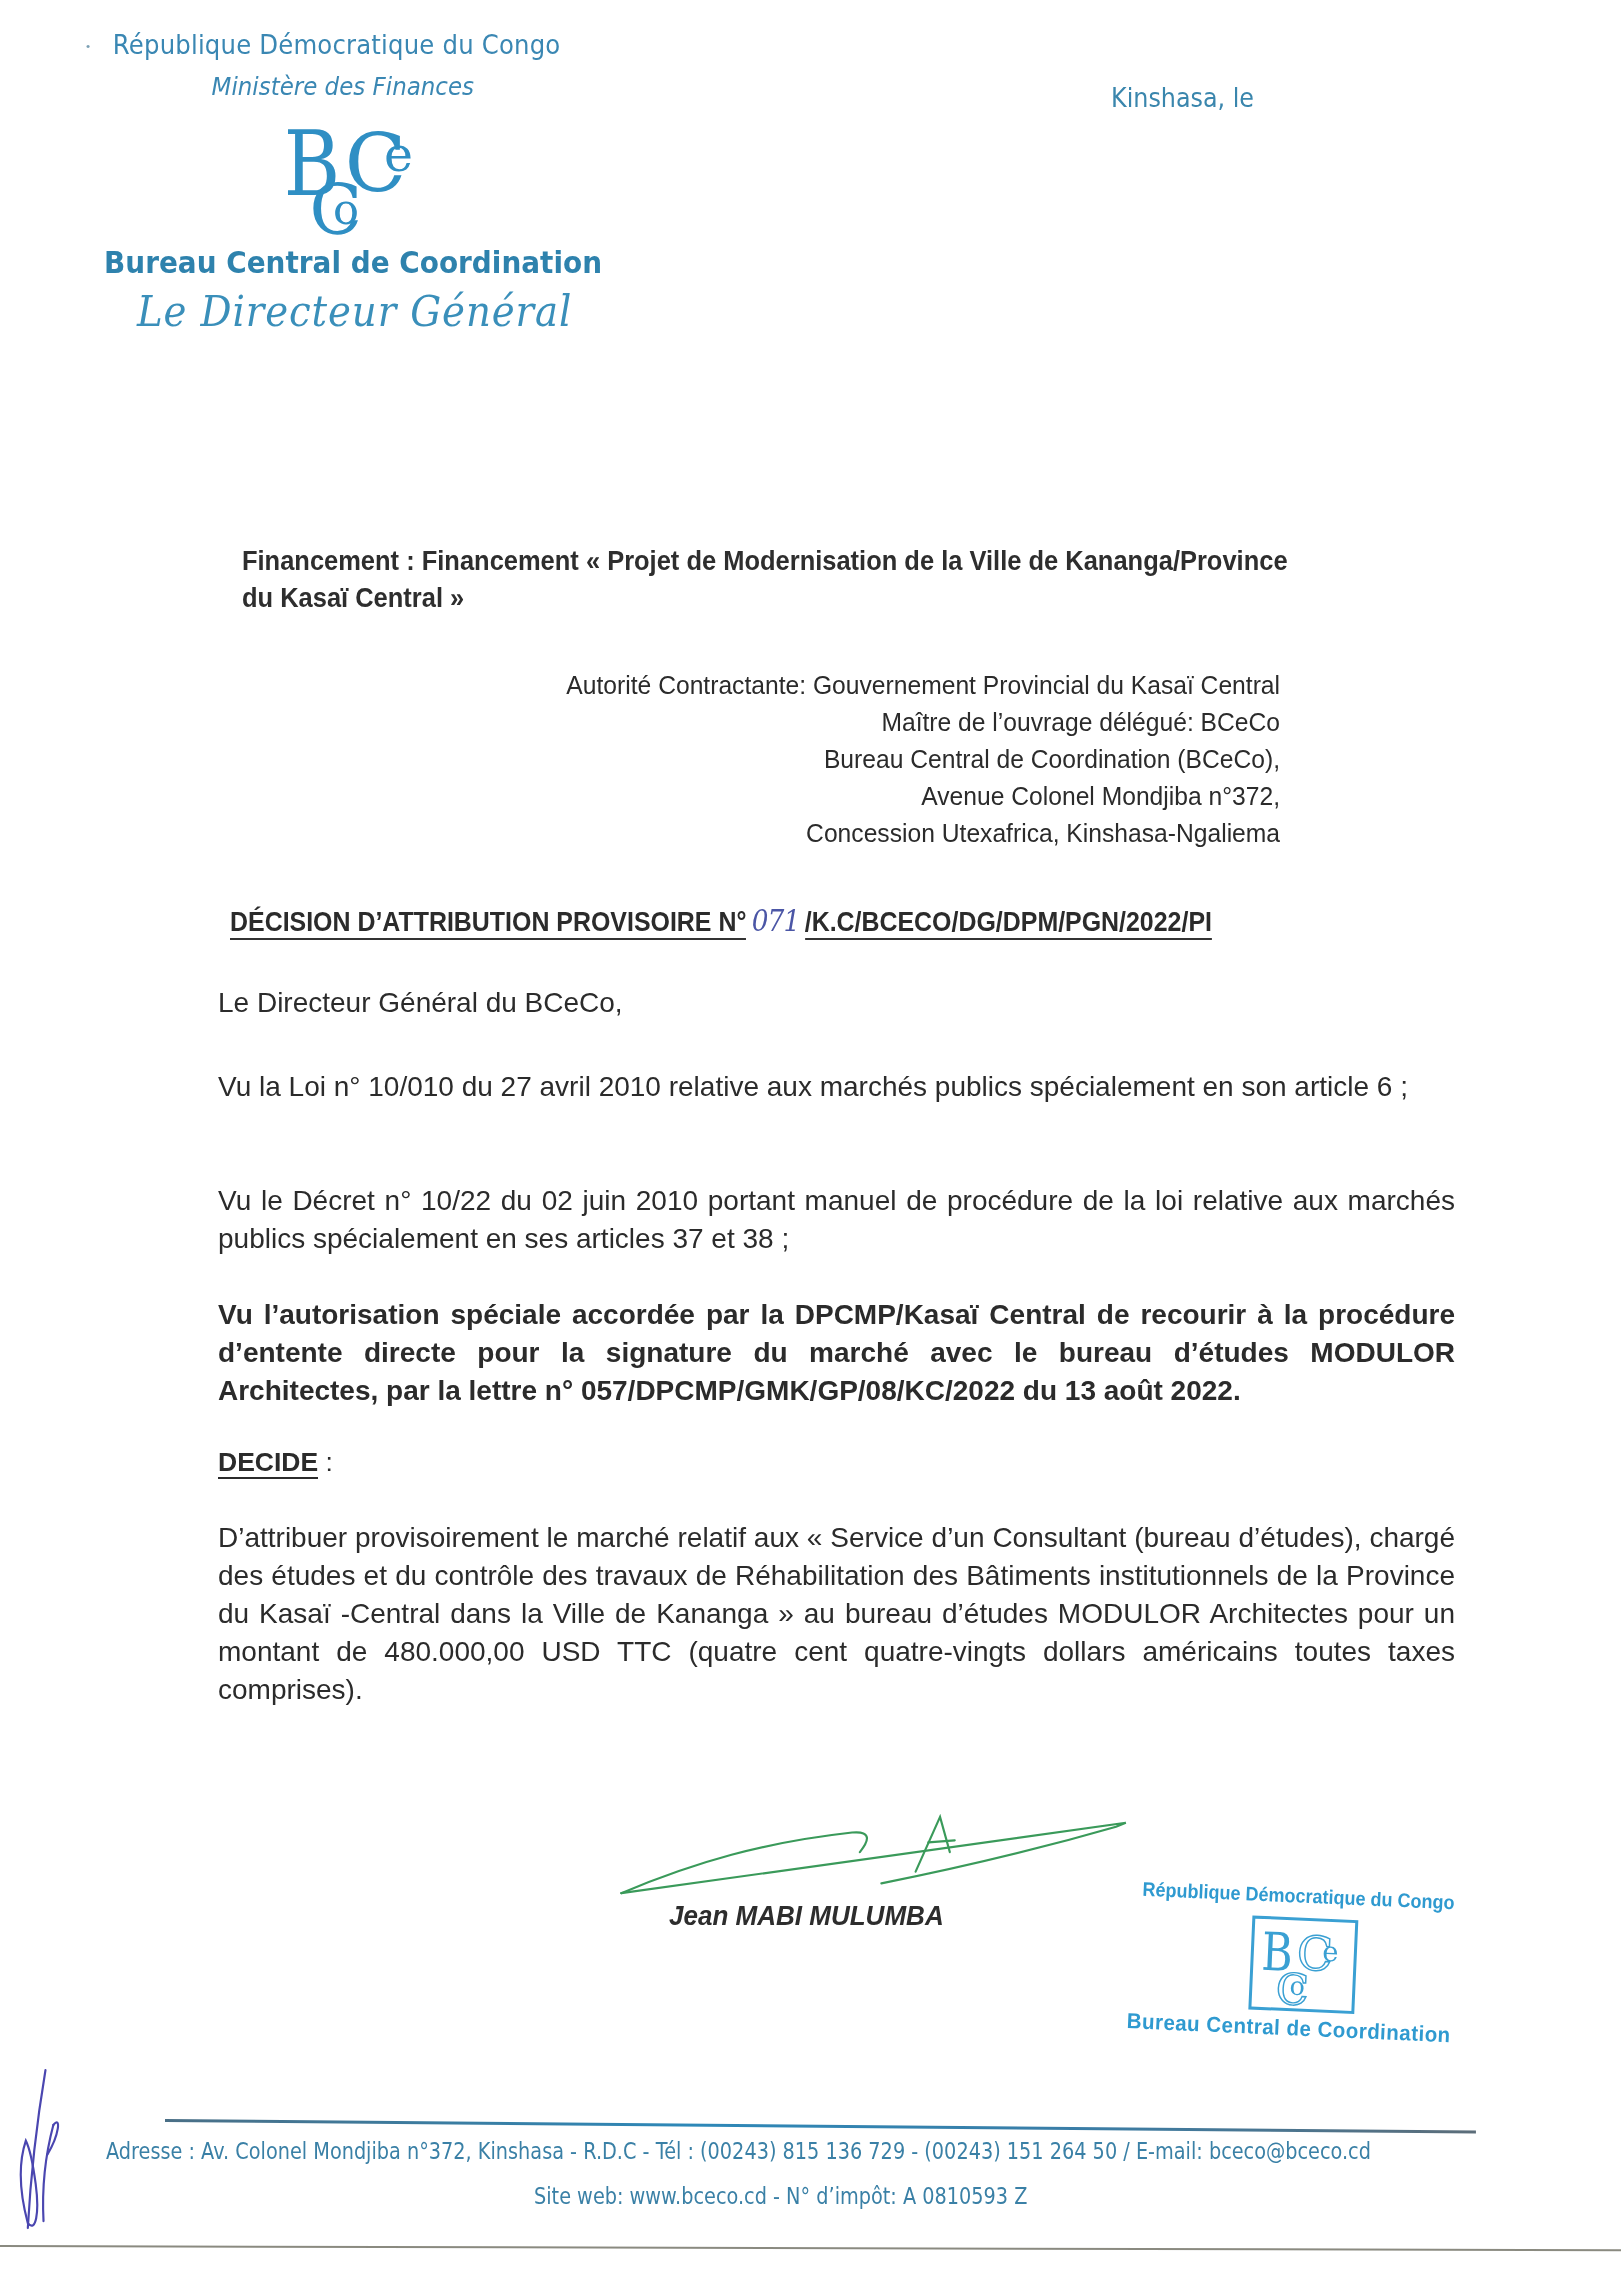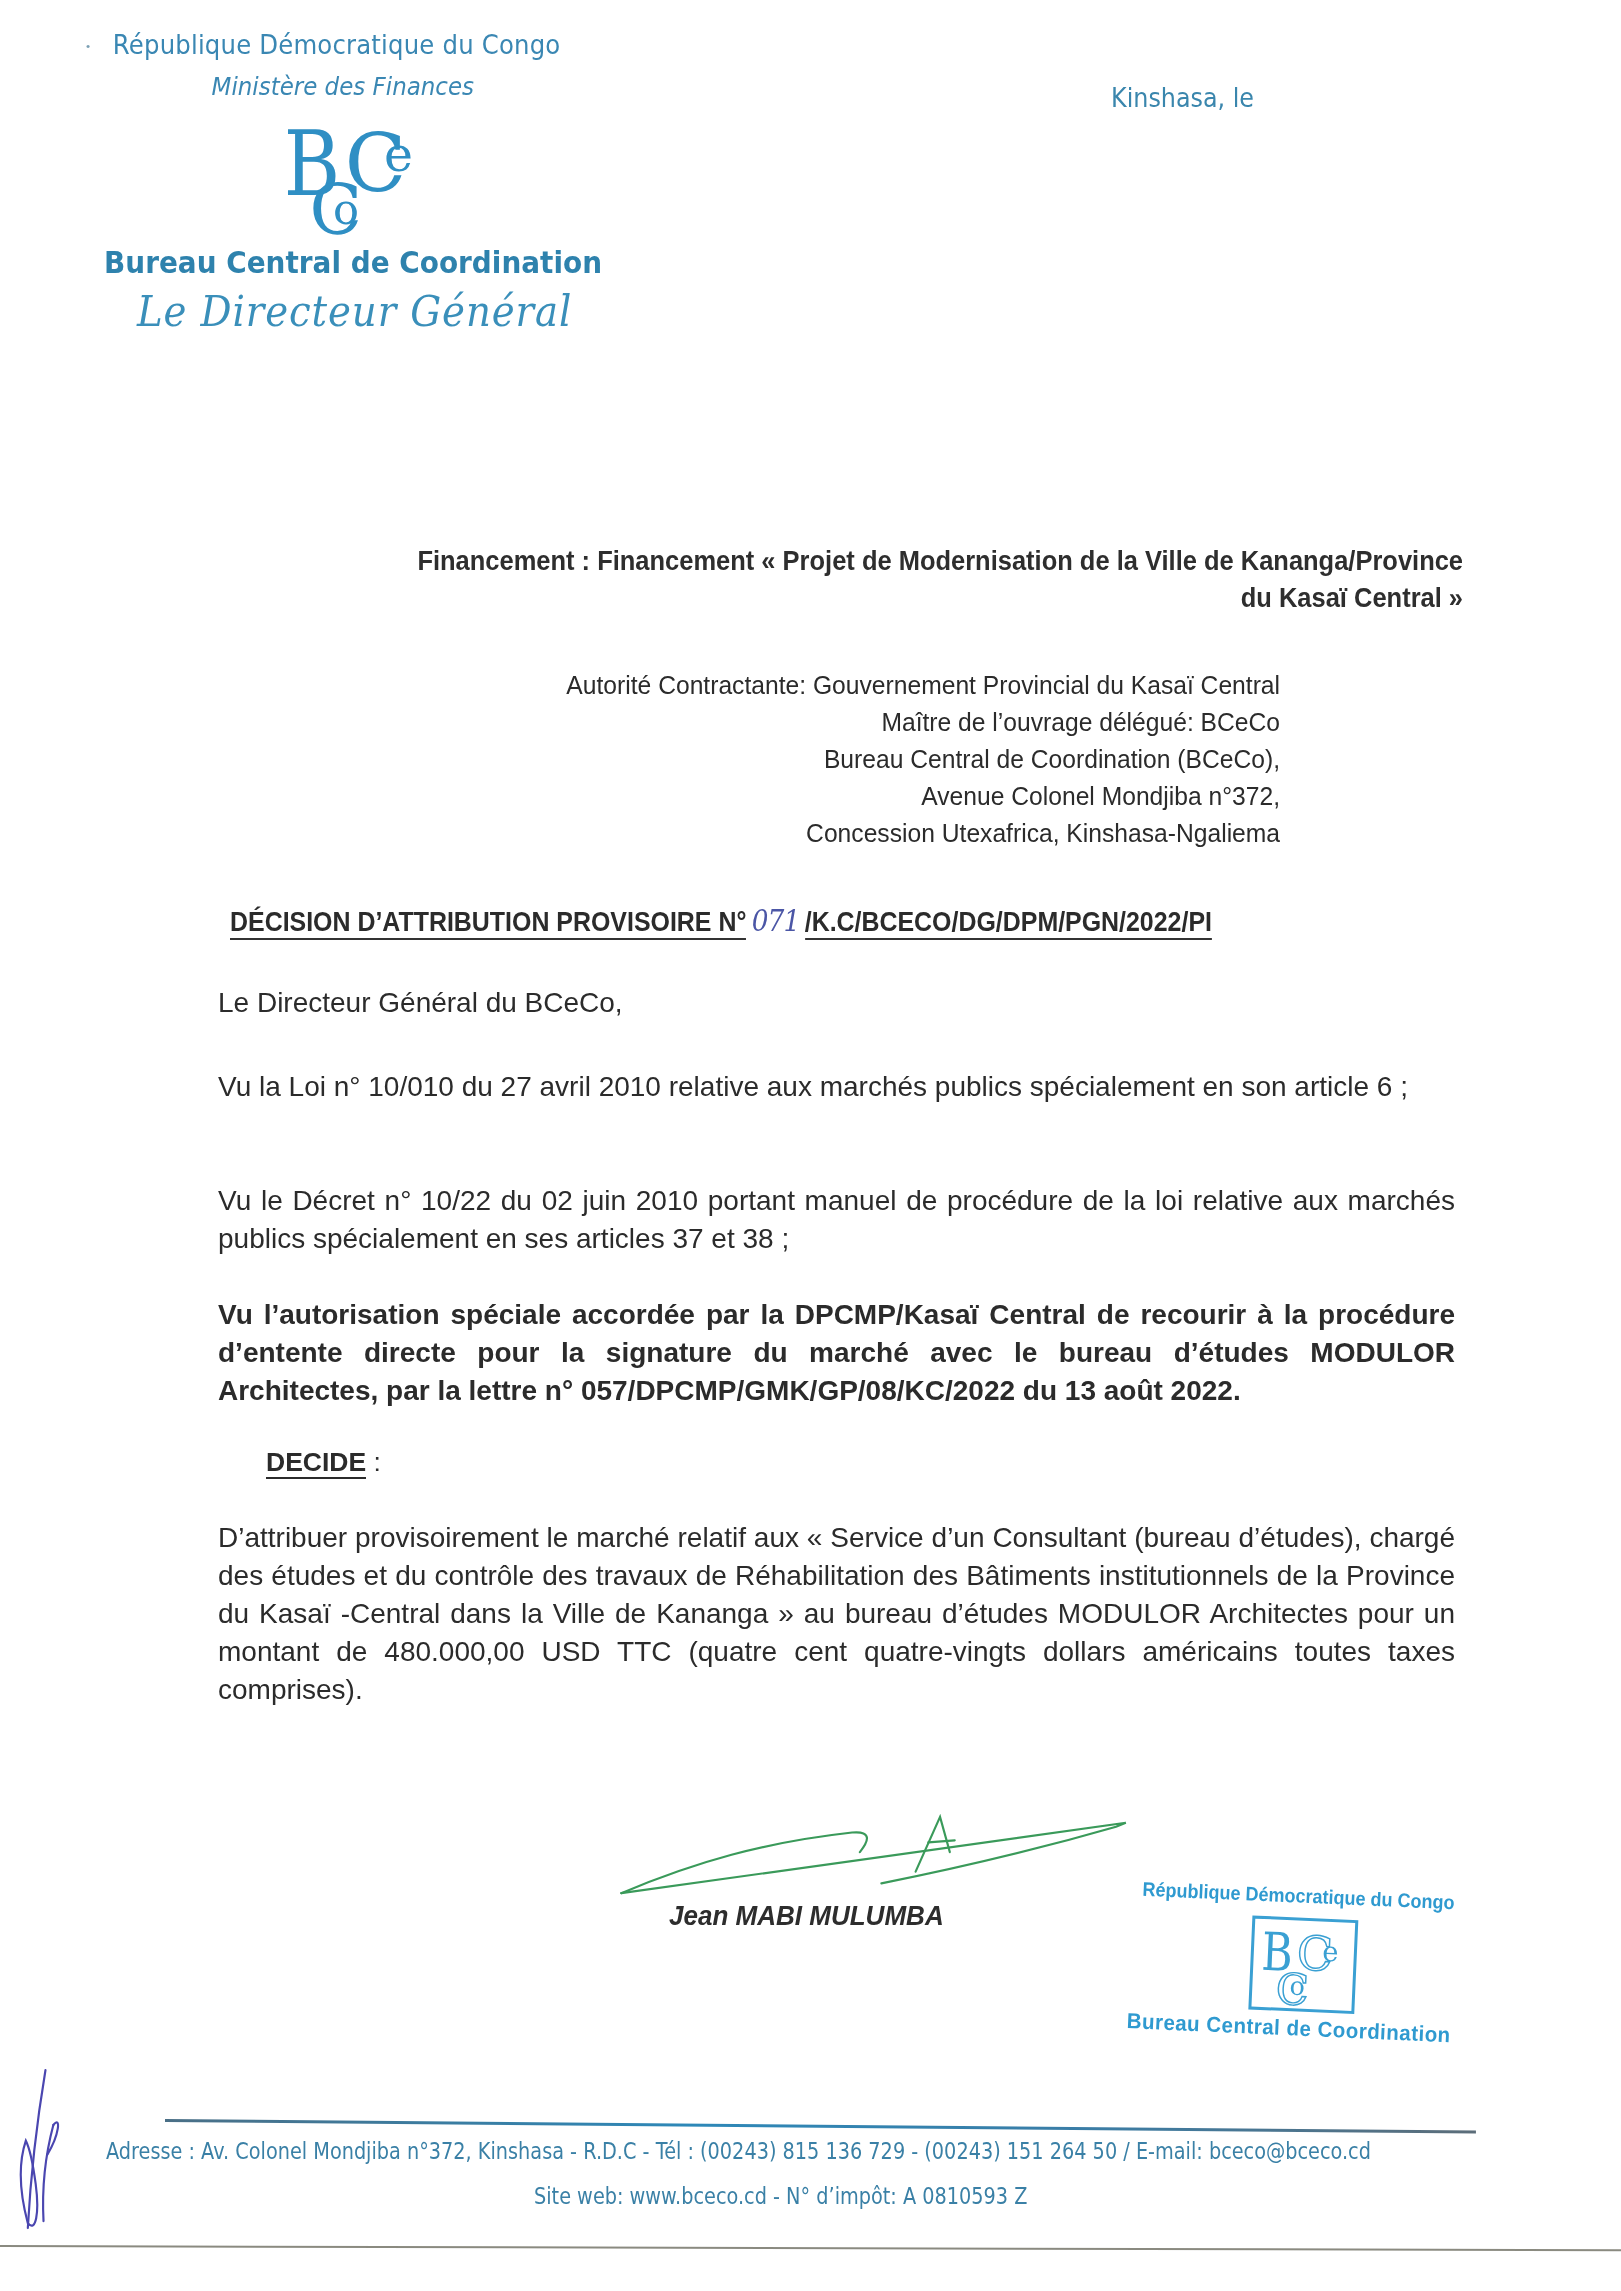--- a/index.html
+++ b/index.html
@@ -19,36 +19,36 @@
   .lh-bureau { left:104px; top:245px; width:510px;
                font-family:"DejaVu Sans", sans-serif; font-weight:bold; font-size:30px; color:#2e82ad;
                transform:scaleX(0.93); transform-origin:left top; white-space:nowrap; }
   .lh-dg { left:137px; top:286px; width:451px;
            font-family:"DejaVu Serif", serif; font-style:italic; font-size:43px; color:#3a8fba;
            transform:scaleX(0.9); transform-origin:left top; white-space:nowrap; letter-spacing:1px; }
   .lh-kinshasa { left:1111px; top:82px; font-family:"DejaVu Sans", sans-serif;
                  font-size:26.5px; color:#3a86ad; transform:scaleX(0.9); transform-origin:left top; white-space:nowrap; }
 
   
-  .title { left:196px; top:542px; width:1313px; text-align:right;
+  .title { left:196px; top:542px; width:1313px; text-align:left;
            font-weight:bold; font-size:27.4px; color:#2e2e2e; line-height:37px; }
   .title .ln { display:block; transform:scaleX(0.93); transform-origin:center; white-space:nowrap; }
 
   .auth { left:372px; top:667px; width:941px; text-align:right; font-size:26.5px; line-height:37px; color:#2b2b2b; }
   .auth .ln { display:block; transform:scaleX(0.93); transform-origin:center; white-space:nowrap; }
 
   .decision-title { left:230px; top:904px; font-weight:bold; font-size:27.4px; color:#2b2b2b;
                     white-space:nowrap; transform:scaleX(0.91); transform-origin:left top; }
   .decision-title .u { border-bottom:2.5px solid #333; padding-bottom:1px; }
   .decision-title .hw { font-family:"DejaVu Serif", serif; font-style:italic; font-weight:normal;
                         color:#4b56a6; font-size:29px; margin:0 5.9px; letter-spacing:-1px; }
   .para { position:absolute; left:218px; width:1237px; font-size:28px; line-height:38px; color:#2b2b2b; text-align:justify;
           font-stretch:condensed; }
   .para span.b { font-weight:normal; }
-  .decide { left:218px; top:1447px; font-weight:bold; font-size:26.5px; color:#2b2b2b;margin-left:48px; }
+  .decide { left:218px; top:1447px; font-weight:bold; font-size:26.5px; color:#2b2b2b; }
   .decide .u { border-bottom:2.5px solid #2b2b2b; }
 
   
   .sig { left:617px; top:1813px; width:519px; height:88px; }
   .signame { left:669px; top:1900px; font-weight:bold; font-style:italic; font-size:27.4px; color:#2d2d2d;
              transform:scaleX(0.95); transform-origin:left top; white-space:nowrap; }
 
   
   .stamp { left:1127px; top:1877px; width:372px; height:176px; transform:rotate(2.5deg); transform-origin:left top; }
   .stamp-top { position:absolute; left:15.7px; top:0; font-weight:bold; font-size:19.6px; color:#2f9ad0; white-space:nowrap;

